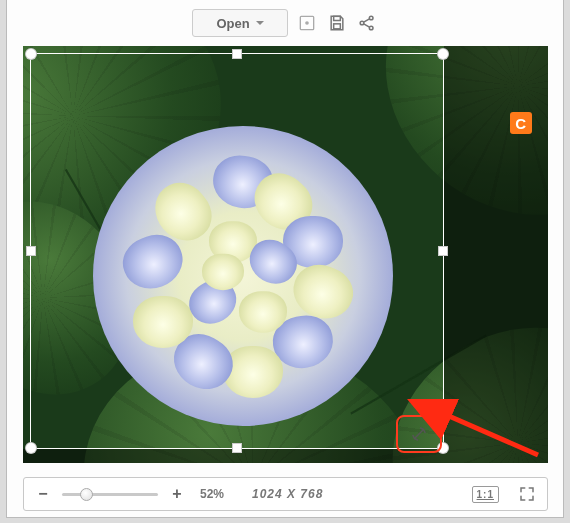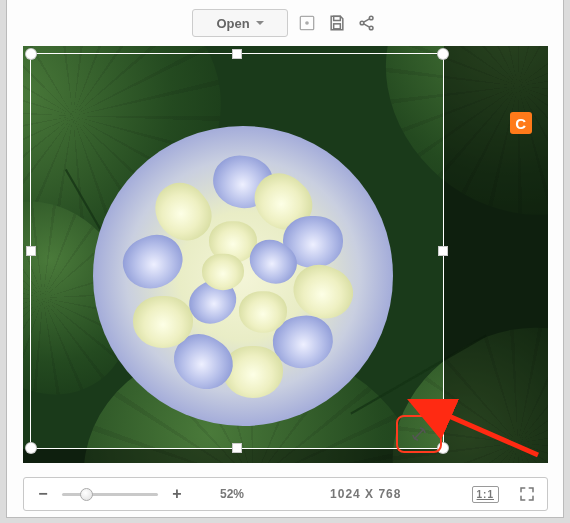--- a/index.html
+++ b/index.html
@@ -175,22 +175,22 @@
   .zbtn { width:18px; height:18px; display:flex; align-items:center; justify-content:center; cursor:pointer; color:#666; font-size:16px;}
   .slider {
     position:relative; width:96px; height:3px; background:#c9c9c9; border-radius:2px;
   }
   .slider .thumb {
     position:absolute; left:18px; top:-5px;
     width:13px; height:13px; border-radius:50%;
     background: radial-gradient(circle at 40% 35%, #fff, #dedede);
     border:1px solid #aaa;
   }
-  .zoompct{ margin-left:22px; width:40px;}
-  .dims { flex:1; text-align:center; letter-spacing:1px;}
+  .zoompct{ margin-left:2px; width:40px;}
+  .dims { flex:1; text-align:left; letter-spacing:1px;font-style:italic;}
   .ratio-btn { border:1px solid #9a9a9a; border-radius:2px; padding:2px 4px; font-size:10px; letter-spacing:1px; cursor:pointer;text-decoration:underline;}
   .fs-btn { width:20px; height:20px; display:flex; align-items:center; justify-content:center; cursor:pointer; margin-left:6px;}
 </style>
 </head>
 <body>
 
 <div class="window">
 
   <div class="toolbar">
     <div class="open-btn">

